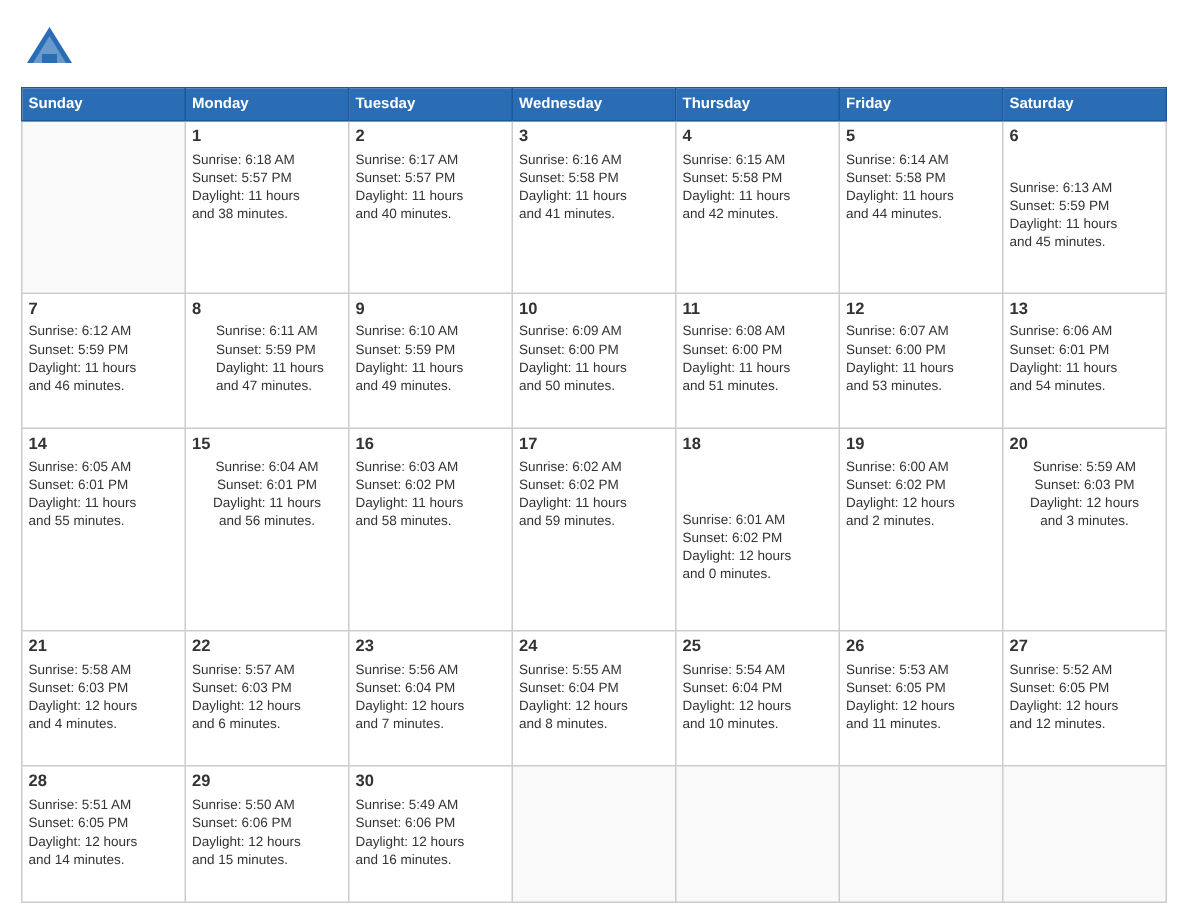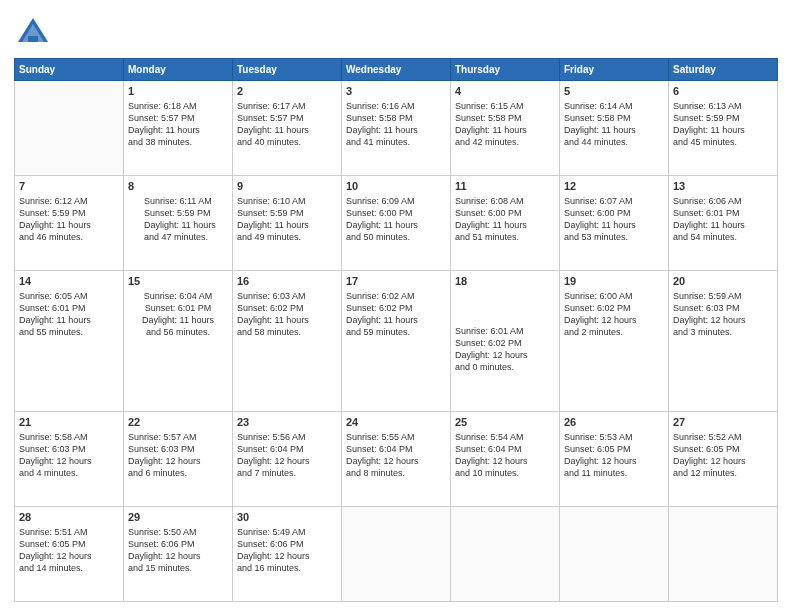--- a/index.html
+++ b/index.html
@@ -168,21 +168,21 @@
           </td>
           <td>
             <span class="day-number">5</span>
             <div class="day-info" style="white-space: pre-line;">Sunrise: 6:14 AM
 Sunset: 5:58 PM
 Daylight: 11 hours
 and 44 minutes.</div>
           </td>
           <td>
             <span class="day-number">6</span>
-            <div class="day-info" style="white-space: pre-line;">Sunrise: 6:13 AM
+            <div class="day-info" style="white-space: pre-line; margin-top: 20px;">Sunrise: 6:13 AM
 Sunset: 5:59 PM
 Daylight: 11 hours
 and 45 minutes.</div>
           </td>
         </tr>
         <tr>
           <td>
             <span class="day-number">7</span>
             <div class="day-info" style="white-space: pre-line;">Sunrise: 6:12 AM
 Sunset: 5:59 PM
@@ -270,21 +270,21 @@
           </td>
           <td>
             <span class="day-number">19</span>
             <div class="day-info" style="white-space: pre-line;">Sunrise: 6:00 AM
 Sunset: 6:02 PM
 Daylight: 12 hours
 and 2 minutes.</div>
           </td>
           <td>
             <span class="day-number">20</span>
-            <div class="day-info" style="white-space: pre-line;">Sunrise: 5:59 AM
+            <div class="day-info" style="white-space: pre-line; text-align: center;">Sunrise: 5:59 AM
 Sunset: 6:03 PM
 Daylight: 12 hours
 and 3 minutes.</div>
           </td>
         </tr>
         <tr>
           <td>
             <span class="day-number">21</span>
             <div class="day-info" style="white-space: pre-line;">Sunrise: 5:58 AM
 Sunset: 6:03 PM

